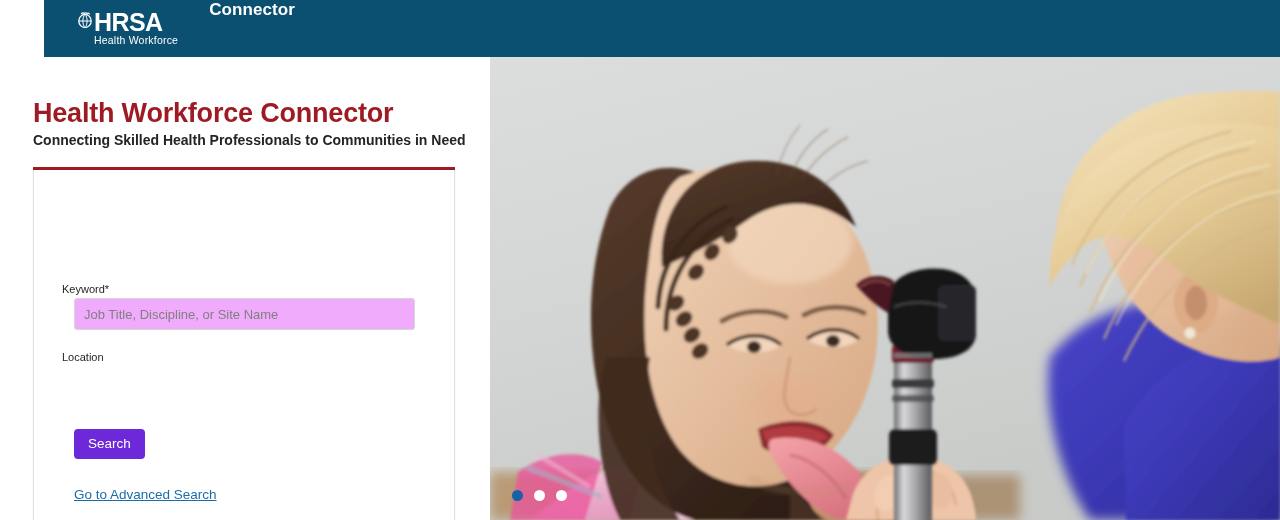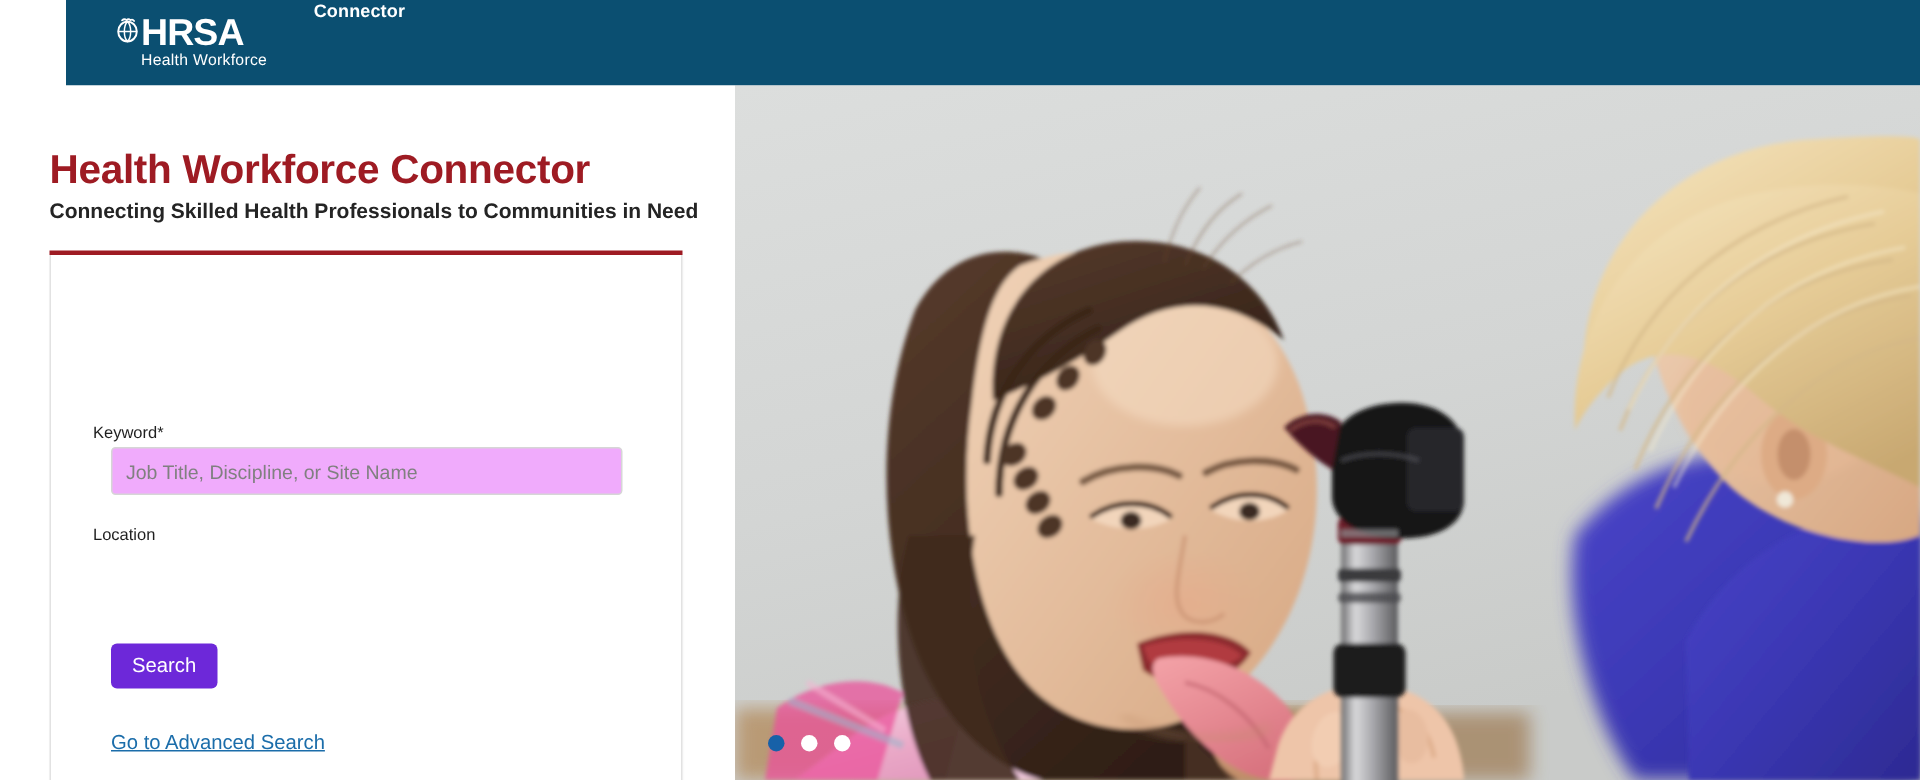--- a/index.html
+++ b/index.html
@@ -37,21 +37,21 @@
   }
   .logo-sub {
     color: #ffffff;
     font-size: 10.5px;
     font-weight: 400;
     letter-spacing: 0.2px;
     margin-top: 2px;
   }
   .connector-word {
     color: #ffffff;
-    font-size: 12px;
+    font-size: 17px;
     font-weight: 700;
     margin-left: 31px;
     letter-spacing: 0.1px;
   }
   .header-actions {
     position: absolute; right: 16px; top: 11px;
     display: flex; align-items: center; gap: 10px;
   }
   .hdr-btn {
     background: #1b6daa;

